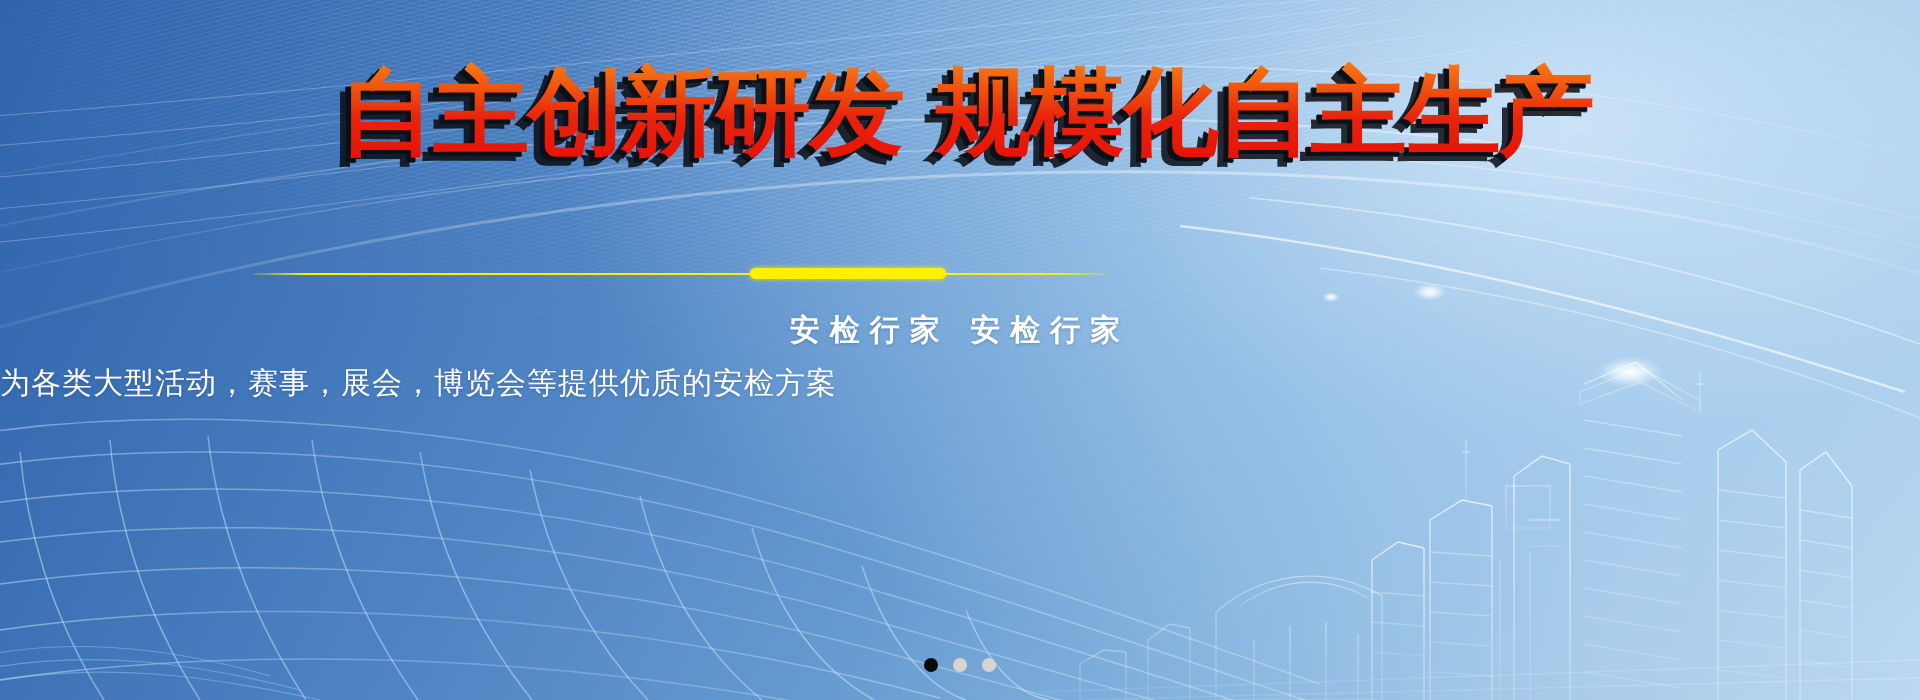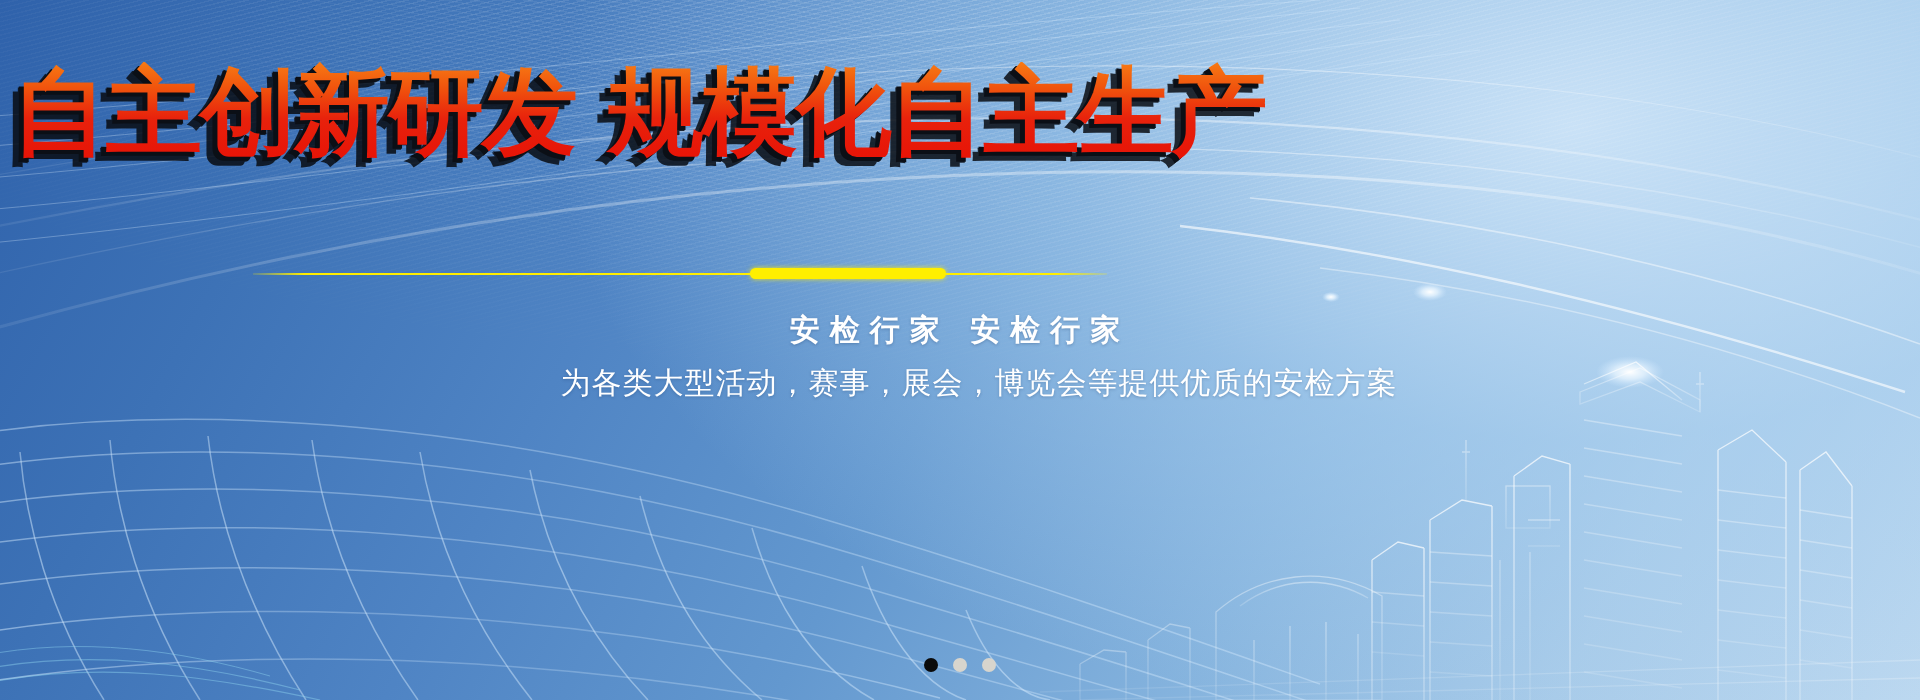--- a/index.html
+++ b/index.html
@@ -48,20 +48,21 @@
     -webkit-mask-image:radial-gradient(ellipse 760px 300px at 62% 30%, rgba(0,0,0,0.9) 0%, rgba(0,0,0,0) 80%);
             mask-image:radial-gradient(ellipse 760px 300px at 62% 30%, rgba(0,0,0,0.9) 0%, rgba(0,0,0,0) 80%);
     pointer-events:none;
   }
 
   .bg-svg{ position:absolute; left:0; top:0; width:1920px; height:700px; pointer-events:none; }
 
   
   .headline-wrap{
     position:absolute; left:0; top:62px; width:1920px;
+    text-align:center;
     padding-left:12px;
   }
   .headline{
     display:inline-block;
     font-family:"DejaVu Sans","Liberation Sans",sans-serif;
     font-size:96px;
     font-weight:bold;
     line-height:1.05;
     letter-spacing:-2px;
     
@@ -103,29 +104,28 @@
     font-family:"DejaVu Sans","Liberation Sans",sans-serif;
     font-size:30px;
     font-weight:bold;
     color:#ffffff;
     letter-spacing:10px;
     text-shadow:0 1px 3px rgba(20,50,95,0.30);
     white-space:nowrap;
   }
   .description{
     position:absolute; left:0; top:363px; width:1920px;
-    text-align:center;
+    text-align:left;
     font-family:"DejaVu Sans","Liberation Sans",sans-serif;
     font-size:30px;
     font-weight:400;
     color:#ffffff;
     letter-spacing:1px;
     text-shadow:0 1px 3px rgba(20,50,95,0.28);
     white-space:nowrap;
-    padding-left:38px;
   }
 
   
   .dots{
     position:absolute; left:0; top:658px; width:1920px;
     display:flex; justify-content:center; align-items:center; gap:15px;
   }
   .dot{
     width:14px; height:14px; border-radius:50%;
     background:#d8d5cd;

